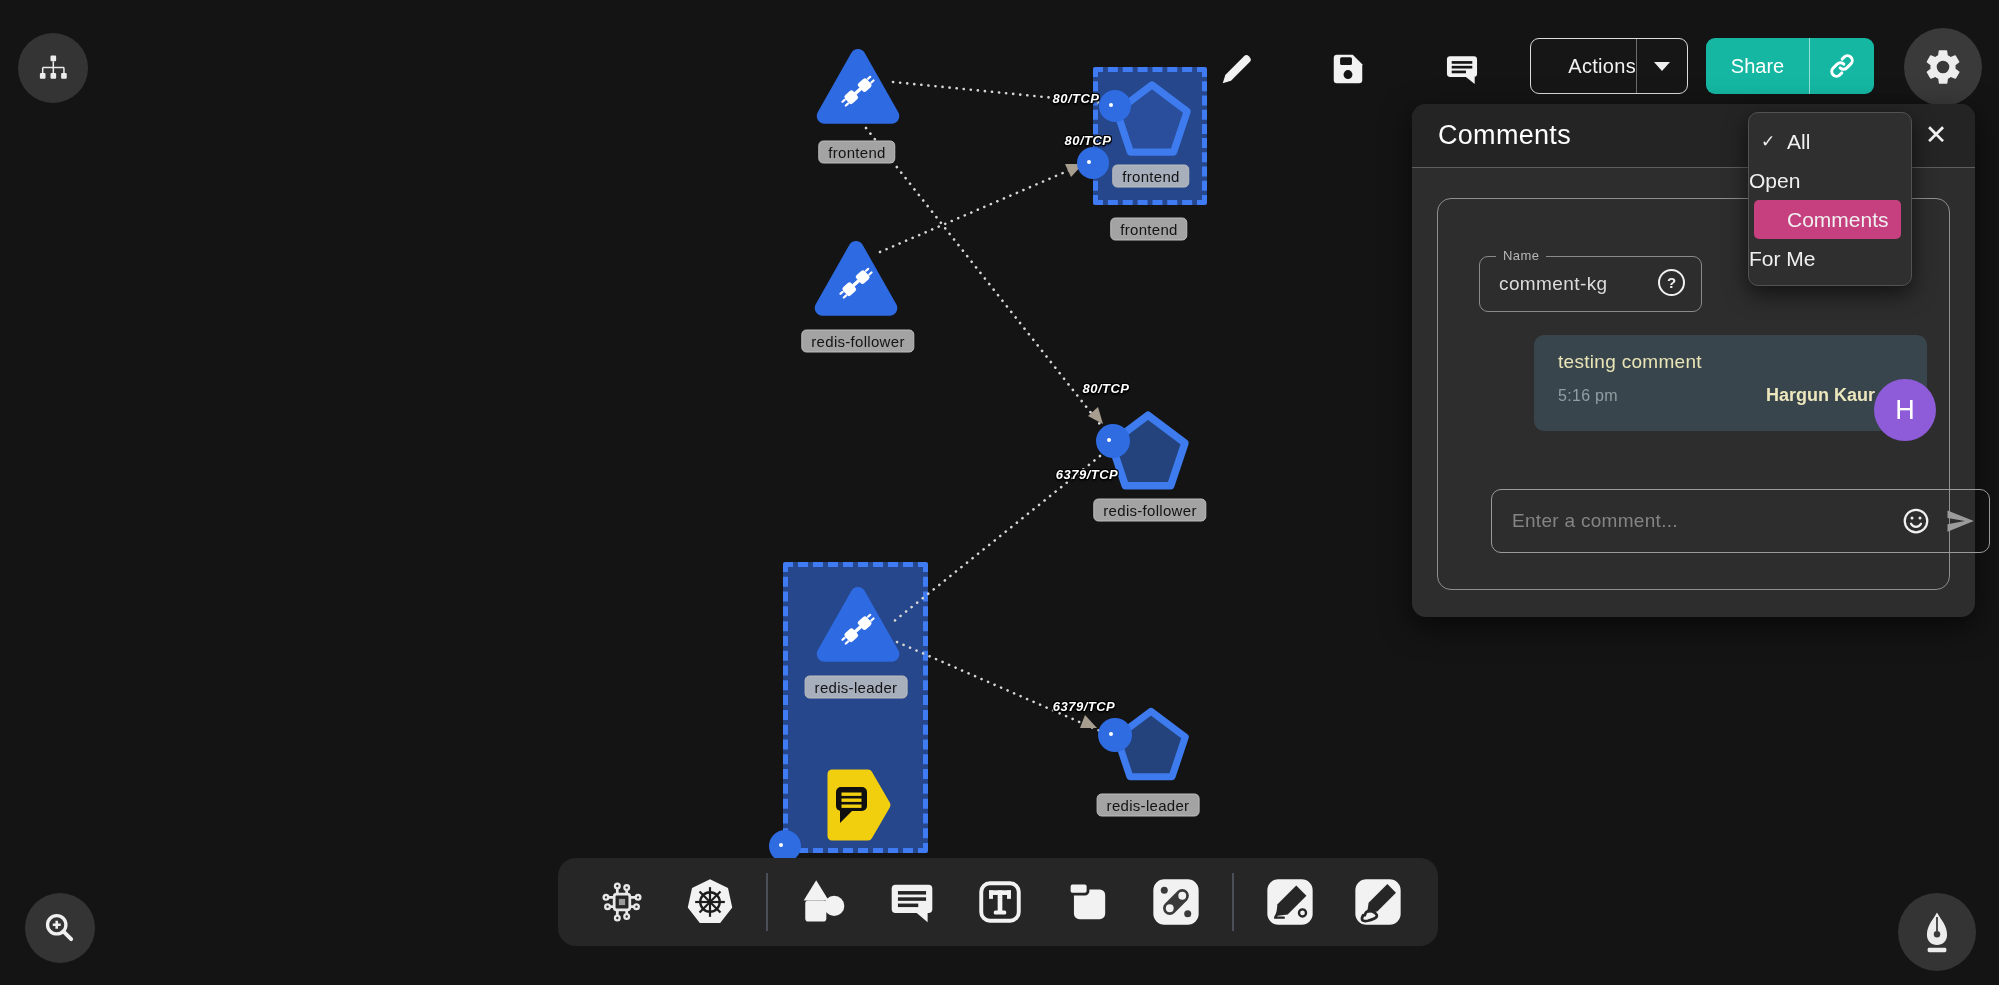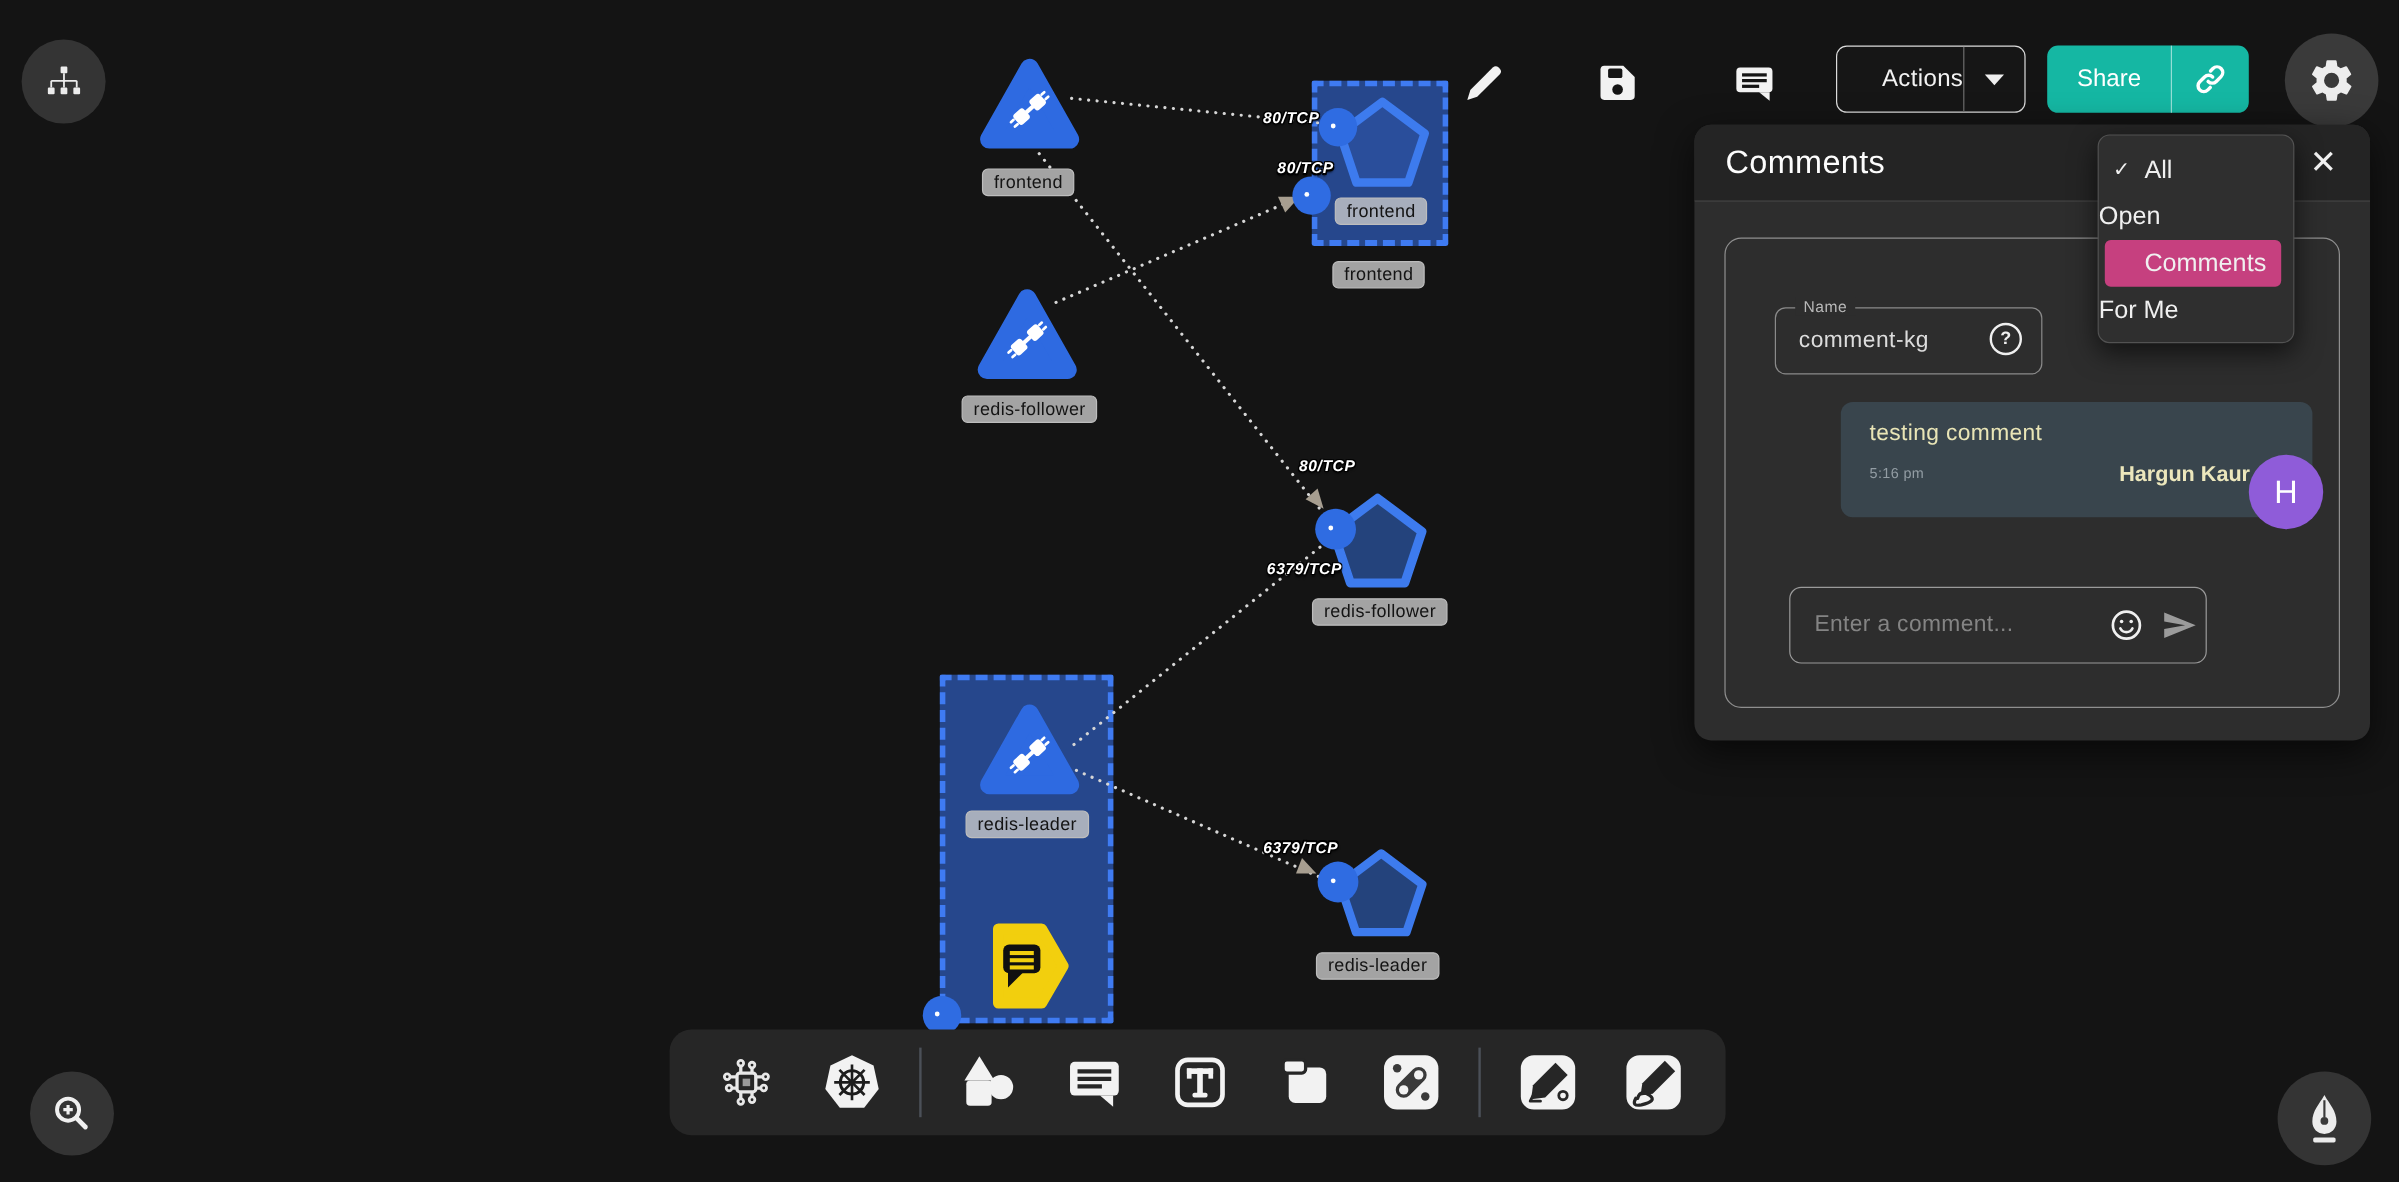--- a/index.html
+++ b/index.html
@@ -56,26 +56,26 @@
     border:1px solid #8a8a8a;border-radius:9px;box-sizing:border-box;}
   .name-legend{position:absolute;left:16px;top:-9px;background:#2d2d2d;padding:0 7px;
     font-size:13px;color:#b8b8b8;letter-spacing:.4px;}
   .name-value{position:absolute;left:19px;top:16px;font-size:19px;color:#dcdcdc;letter-spacing:.4px;}
   .help-circle{position:absolute;right:16px;top:12px;width:27px;height:27px;border:2.5px solid #f0f0f0;
     border-radius:50%;box-sizing:border-box;display:flex;align-items:center;justify-content:center;
     font-size:15px;font-weight:bold;color:#f0f0f0;cursor:pointer;}
   .comment-bubble{position:absolute;left:122px;top:231px;width:393px;height:96px;
     background:#39454d;border-radius:10px;}
   .comment-text{position:absolute;left:24px;top:16px;font-size:19px;color:#e9e5b6;letter-spacing:.3px;}
-  .comment-time{position:absolute;left:24px;top:52px;font-size:12px;color:#939da4;letter-spacing:.3px;}
+  .comment-time{position:absolute;left:24px;top:52px;font-size:16px;color:#939da4;letter-spacing:.3px;}
   .comment-author{position:absolute;right:52px;top:50px;font-size:18px;font-weight:bold;color:#ece7bc;}
   .avatar{position:absolute;left:462px;top:275px;width:62px;height:62px;border-radius:50%;
     background:#8f5cd9;display:flex;align-items:center;justify-content:center;
     font-size:27px;color:#fff;z-index:2;}
-  .comment-input{position:absolute;left:79px;top:385px;width:348px;height:64px;
+  .comment-input{position:absolute;left:79px;top:385px;width:499px;height:64px;
     border:1.5px solid #9a9a9a;border-radius:10px;box-sizing:border-box;display:flex;align-items:center;}
   .comment-input input{flex:1;background:transparent;border:none;outline:none;
     font-family:"Liberation Sans",sans-serif;font-size:19px;color:#ddd;padding:0 0 0 20px;letter-spacing:.3px;}
   .comment-input input::placeholder{color:#848484;}
   .input-icon{width:30px;height:30px;margin-right:14px;cursor:pointer;flex:0 0 auto;}
 
   
   .dropdown{position:absolute;z-index:12;left:1748px;top:112px;width:164px;height:174px;
     background:#2f2f2f;border:1px solid #525252;border-radius:10px;box-sizing:border-box;
     box-shadow:0 8px 22px rgba(0,0,0,.6);padding-top:9px;}

